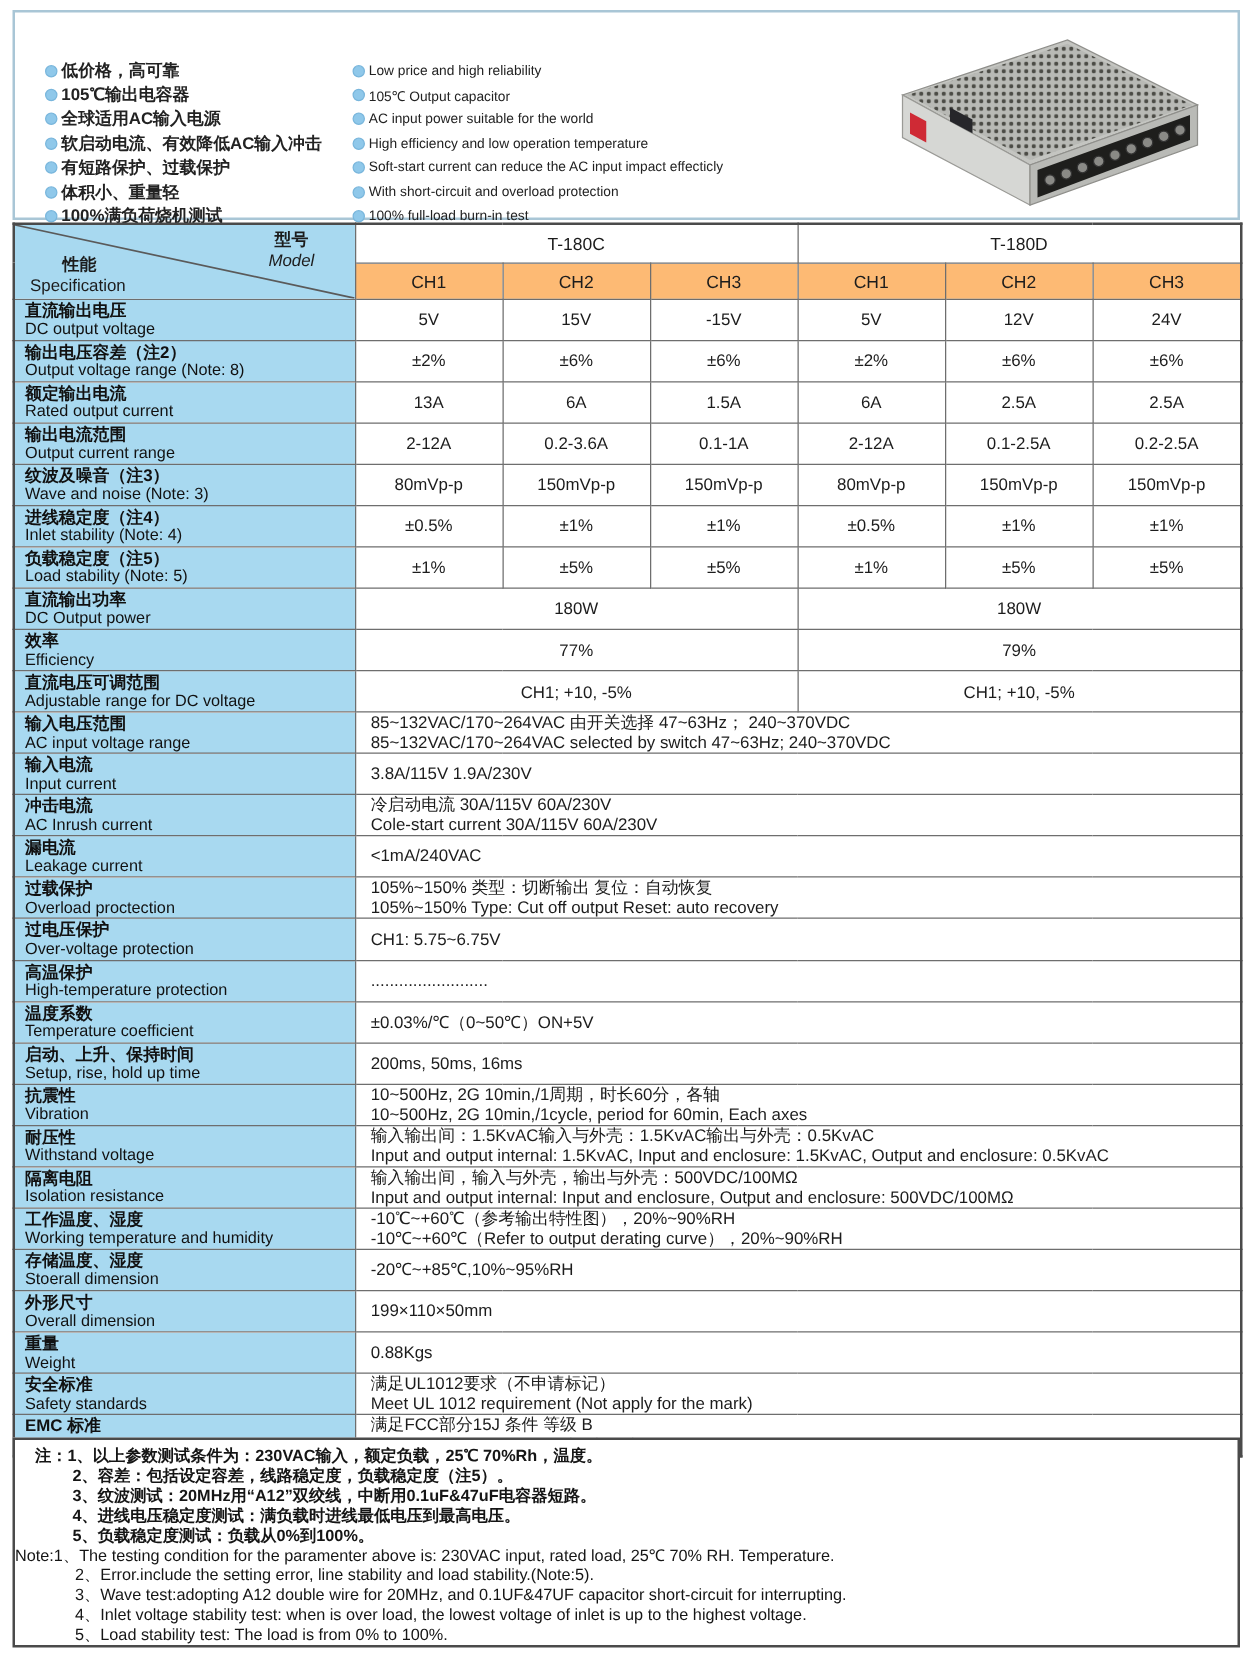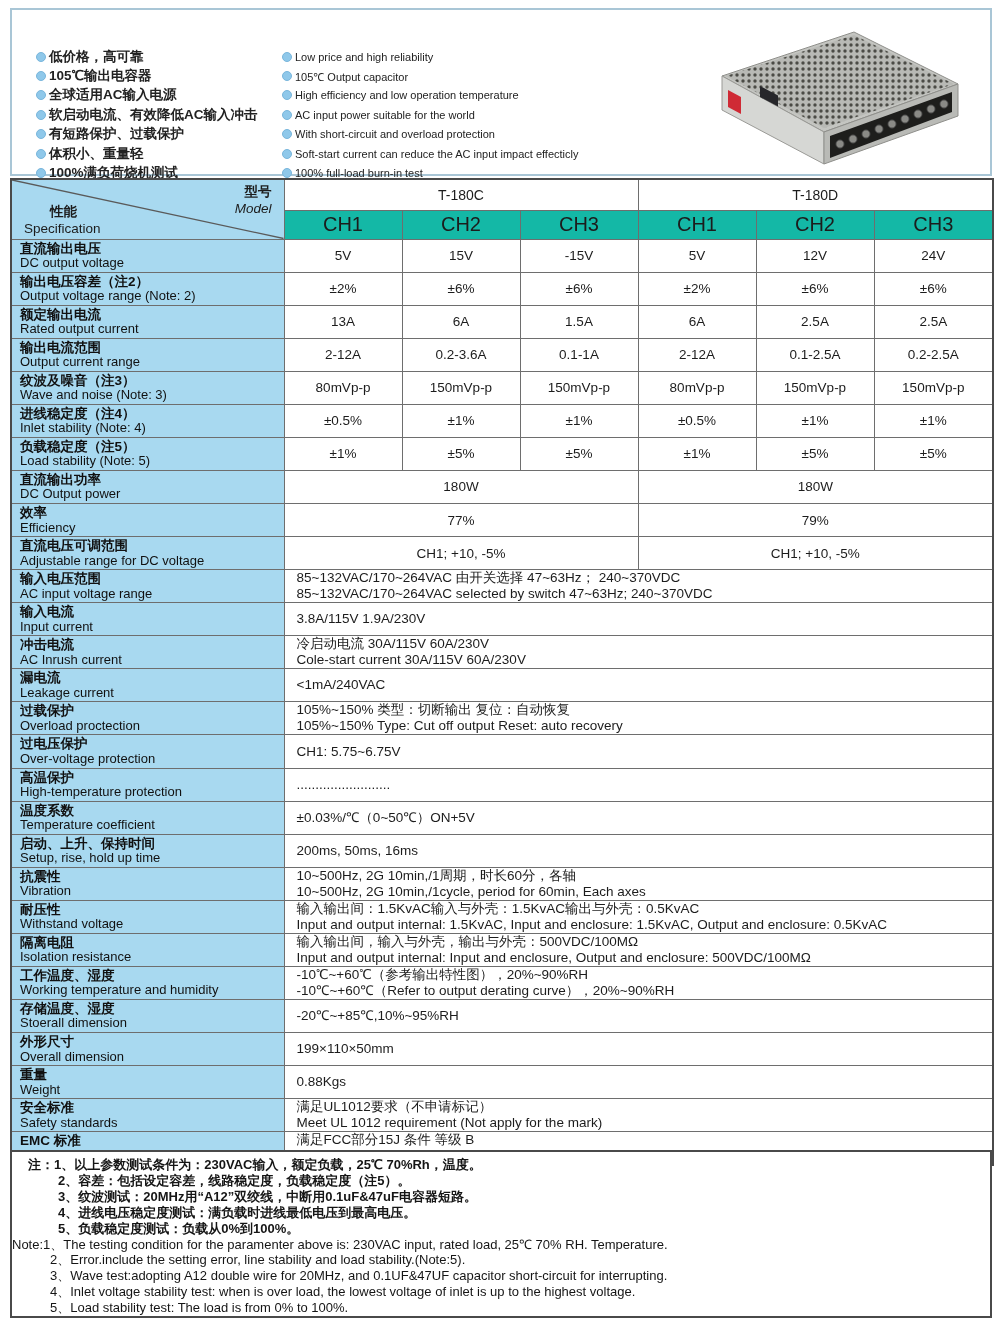--- a/index.html
+++ b/index.html
@@ -36,42 +36,42 @@
   tr.hrow1 { height:31px; }
   tr.hrow2 { height:29px; }
   tr.drow  { height:31px;margin-left:40px; }
   .lbl { background:#a8d9f0; padding:1px 4px 1px 8px; vertical-align:middle; }
   .lbl .cn { font-size:13.5px; font-weight:bold; line-height:1.15; color:#111; }
   .lbl .en { font-size:13px; line-height:1.12; color:#111; }
   .val { text-align:center; font-size:13.5px; background:#fff; vertical-align:middle; }
   .vleft { text-align:left; padding-left:12px; }
   .vleft div { line-height:1.18; }
   .model-cell { text-align:center; font-size:14px; background:#fff; }
-  .ch-cell { text-align:center; font-size:20px; background:#14b8a6; }
+  .ch-cell { text-align:center; font-size:14px; background:#fdba74; }
 
   .corner { position:relative; background:#a8d9f0; padding:0; }
   .corner svg.diag { position:absolute; left:0; top:0; width:100%; height:100%; }
-  .corner-model { position:absolute; top:3px; right:12px; text-align:right; }
+  .corner-model { position:absolute; top:3px; right:32px; text-align:center; }
   .corner-model .cn { font-size:13.5px; font-weight:bold; }
   .corner-model .en { font-size:13.5px;font-style:italic; }
   .corner-spec { position:absolute; bottom:3px; left:12px; }
   .corner-spec .cn { font-size:13.5px; font-weight:bold; padding-left:26px; }
   .corner-spec .en { font-size:13.5px; }
 
   
   .notes-box {
     position:absolute; left:10px; top:1150px; width:982px; height:168px;
     border:2px solid #4a4a4a; background:#fff; padding-top:5px;
   }
   .note-line { font-size:13px; line-height:15.9px; white-space:nowrap; color:#151515; }
   .n-cn { font-weight:bold; }
   .n-cn-first { padding-left:16px; }
   .n-cn-sub   { padding-left:46px; }
   .n-en-first { }
-  .n-en-sub   { padding-left:38px; }
+  .n-en-sub   { padding-left:48px; }
 </style>
 </head>
 <body>
 
 <div class="page">
 
   <div class="top-box">
 
     <div class="feat-col feat-cn">
       <div class="feat-row">
@@ -112,33 +112,33 @@
       <div class="feat-row">
           <span class="dot"></span>
           <span class="feat-text">Low price and high reliability</span>
         </div>
       <div class="feat-row">
           <span class="dot"></span>
           <span class="feat-text">105℃ Output capacitor</span>
         </div>
       <div class="feat-row">
           <span class="dot"></span>
+          <span class="feat-text">AC input power suitable for the world</span>
+        </div>
+      <div class="feat-row">
+          <span class="dot"></span>
           <span class="feat-text">High efficiency and low operation temperature</span>
         </div>
       <div class="feat-row">
           <span class="dot"></span>
-          <span class="feat-text">AC input power suitable for the world</span>
+          <span class="feat-text">Soft-start current can reduce the AC input impact effecticly</span>
         </div>
       <div class="feat-row">
           <span class="dot"></span>
           <span class="feat-text">With short-circuit and overload protection</span>
-        </div>
-      <div class="feat-row">
-          <span class="dot"></span>
-          <span class="feat-text">Soft-start current can reduce the AC input impact effecticly</span>
         </div>
       <div class="feat-row">
           <span class="dot"></span>
           <span class="feat-text">100% full-load burn-in test</span>
         </div>
       <div class="feat-row">
           <span class="dot"></span>
           <span class="feat-text">Installed with EMI filter, minimum wave</span>
         </div>
     </div>
@@ -220,21 +220,21 @@
       <td class="val">5V</td>
       <td class="val">15V</td>
       <td class="val">-15V</td>
       <td class="val">5V</td>
       <td class="val">12V</td>
       <td class="val">24V</td>
     </tr>
     <tr class="drow">
       <td class="lbl">
             <div class="cn">输出电压容差（注2）</div>
-            <div class="en">Output voltage range (Note: 2)</div>
+            <div class="en">Output voltage range (Note: 8)</div>
           </td>
       <td class="val">±2%</td>
       <td class="val">±6%</td>
       <td class="val">±6%</td>
       <td class="val">±2%</td>
       <td class="val">±6%</td>
       <td class="val">±6%</td>
     </tr>
     <tr class="drow">
       <td class="lbl">

